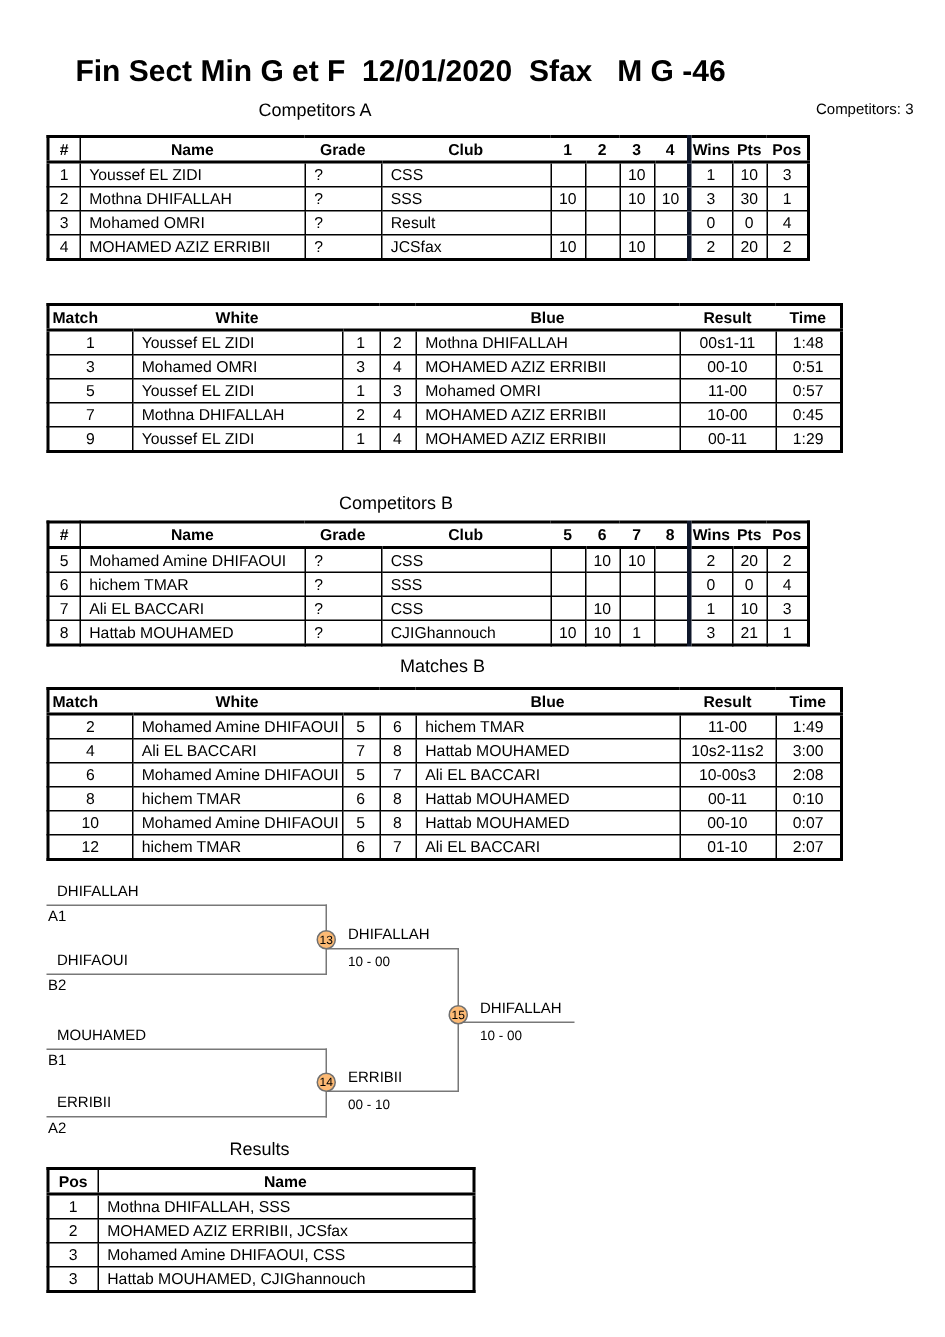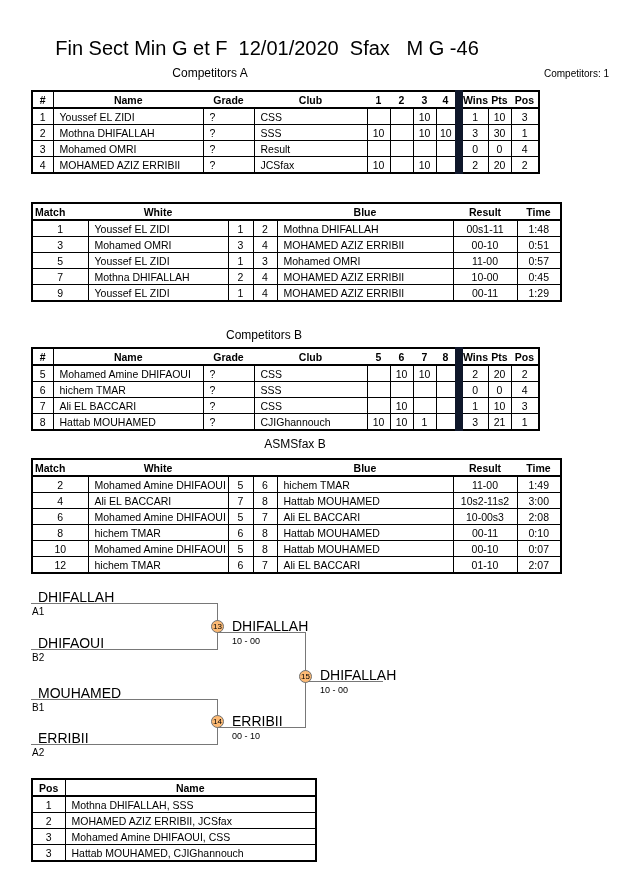--- a/index.html
+++ b/index.html
@@ -1,62 +1,62 @@
 <!DOCTYPE html>
 <html><head>
 <meta charset="utf-8">
 <style>
   html,body{margin:0;padding:0;background:#fff;}
   #page{position:relative;width:630px;height:891px;background:#fff;overflow:hidden;
         font-family:"Liberation Sans",sans-serif;color:#000;}
 
   .title{position:absolute;left:0;top:37px;width:534px;text-align:center;
-         font-size:20px;font-weight:normal;white-space:pre;}
+         font-size:20px;font-weight:bold;white-space:pre;}
   .sec-head{position:absolute;font-size:12px;font-weight:normal;text-align:center;white-space:nowrap;}
   #h-comp-a{left:0;top:66px;width:420px;}
   #h-match-a{left:0;top:180px;width:590px;}
   #h-comp-b{left:0;top:328px;width:464px;padding-left:32px;}
   #h-match-b{left:0;top:437px;width:590px;}
   #h-results{left:0;top:759px;width:346px;}
   #comp-count{position:absolute;top:68px;right:21px;font-size:10px;}
 
   table{position:absolute;border-collapse:collapse;table-layout:fixed;background:#fff;
         border:2px solid #000;font-size:10.5px;}
   td,th{height:15px;padding:0;overflow:hidden;white-space:nowrap;font-size:10.5px;}
   td{border:1px solid #000;text-align:center;}
   th{border:none;border-bottom:2px solid #000;text-align:center;font-weight:bold;}
   td.lft{text-align:left;padding-left:6px;}
   th.rb{border-right:1px solid #000;}
-  th.lb,td.lb{border-left:8px solid #0f172a;}
+  th.lb,td.lb{border-left:3px solid #0f172a;}
   th.hl{text-align:left;padding-left:2px;}
 
   #t-comp-a{left:31px;top:90px;}
   #t-match-a{left:31px;top:202px;}
   #t-comp-b{left:31px;top:347px;}
   #t-match-b{left:31px;top:458px;}
   #t-results{left:31px;top:778px;}
 
   
   #bracket{position:absolute;left:0;top:0;width:630px;height:891px;}
   .bl{position:absolute;background:#787878;}
-  .b-name{position:absolute;font-size:14px;white-space:nowrap;}
+  .b-name{position:absolute;font-size:10px;white-space:nowrap;}
   .b-seed{position:absolute;font-size:10px;white-space:nowrap;}
   .b-score{position:absolute;font-size:9px;white-space:nowrap;}
   .b-circle{position:absolute;width:13px;height:13px;box-sizing:border-box;
             border:1px solid #707070;border-radius:50%;background:#fdba74;
             font-size:8px;line-height:11px;text-align:center;}
 </style>
 </head>
 <body>
 
 <div id="page">
 
   <div class="title">Fin Sect Min G et F  12/01/2020  Sfax   M G -46</div>
   <div class="sec-head" id="h-comp-a">Competitors A</div>
-  <div id="comp-count">Competitors: 1</div>
+  <div id="comp-count">Competitors: 3</div>
 
   <table id="t-comp-a">
     <colgroup>
       <col style="width:21px">
         <col style="width:150px">
         <col style="width:51px">
         <col style="width:113px">
       <col style="width:23px">
         <col style="width:23px">
         <col style="width:23px">
@@ -287,21 +287,21 @@
           <td>10</td>
           <td>1</td>
           <td></td>
           <td class="lb">3</td>
           <td>21</td>
           <td>1</td>
         </tr>
       </tbody>
   </table>
 
-  <div class="sec-head" id="h-match-b">ASMSfax B</div>
+  <div class="sec-head" id="h-match-b">Matches B</div>
 
   <table id="t-match-b">
     <colgroup>
       <col style="width:56px">
         <col style="width:140px">
         <col style="width:25px">
         <col style="width:24px">
       <col style="width:176px">
         <col style="width:64px">
         <col style="width:44px">
@@ -401,20 +401,21 @@
     <div class="b-circle" style="left:299px;top:670px;">15</div>
 
     <span class="b-name" style="left:232px;top:618px;">DHIFALLAH</span>
     <span class="b-score" style="left:232px;top:636px;">10 - 00</span>
     <span class="b-name" style="left:232px;top:713px;">ERRIBII</span>
     <span class="b-score" style="left:232px;top:731px;">00 - 10</span>
     <span class="b-name" style="left:320px;top:667px;">DHIFALLAH</span>
     <span class="b-score" style="left:320px;top:685px;">10 - 00</span>
   </div>
 
+  <div class="sec-head" id="h-results">Results</div>
 
   <table id="t-results">
     <colgroup>
         <col style="width:33px">
         <col style="width:251px">
       </colgroup>
     <thead>
       <tr>
         <th class="rb">Pos</th>
         <th>Name</th>

